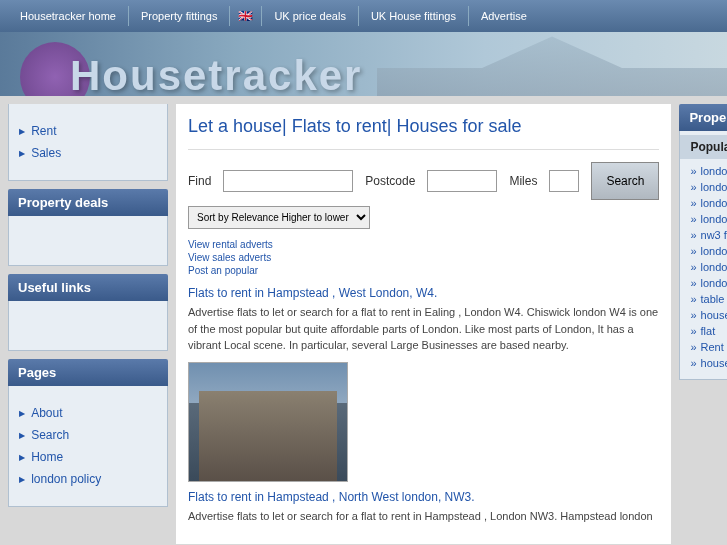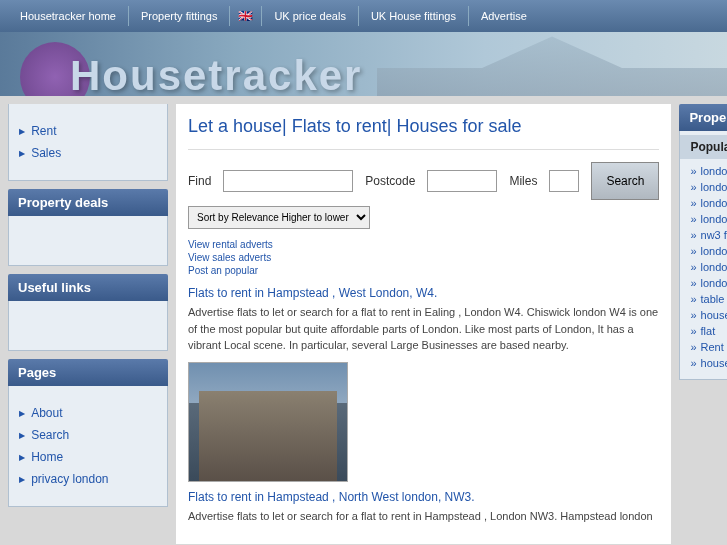--- a/index.html
+++ b/index.html
@@ -274,21 +274,21 @@
       <div class="sidebar-header">Useful links</div>
       <div class="sidebar-content" style="height: 50px;"></div>
     </div>
 
     <div class="sidebar-section">
       <div class="sidebar-header">Pages</div>
       <div class="sidebar-content">
         <div class="sidebar-link">About</div>
         <div class="sidebar-link">Search</div>
         <div class="sidebar-link">Home</div>
-        <div class="sidebar-link">privacy london</div>
+        <div class="sidebar-link">london policy</div>
       </div>
     </div>
 
   </div>
 
   <div id="center-content">
     <h1 id="page-heading">Let a house| Flats to rent| Houses for sale</h1>
 
     <div id="search-bar">
       <label>Find</label>

